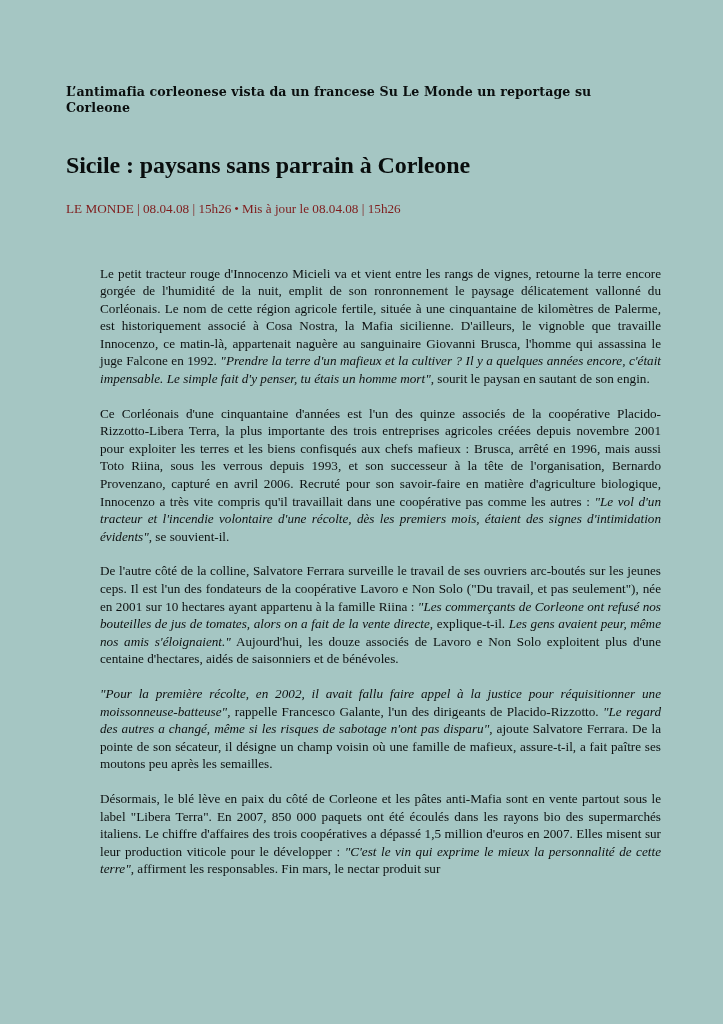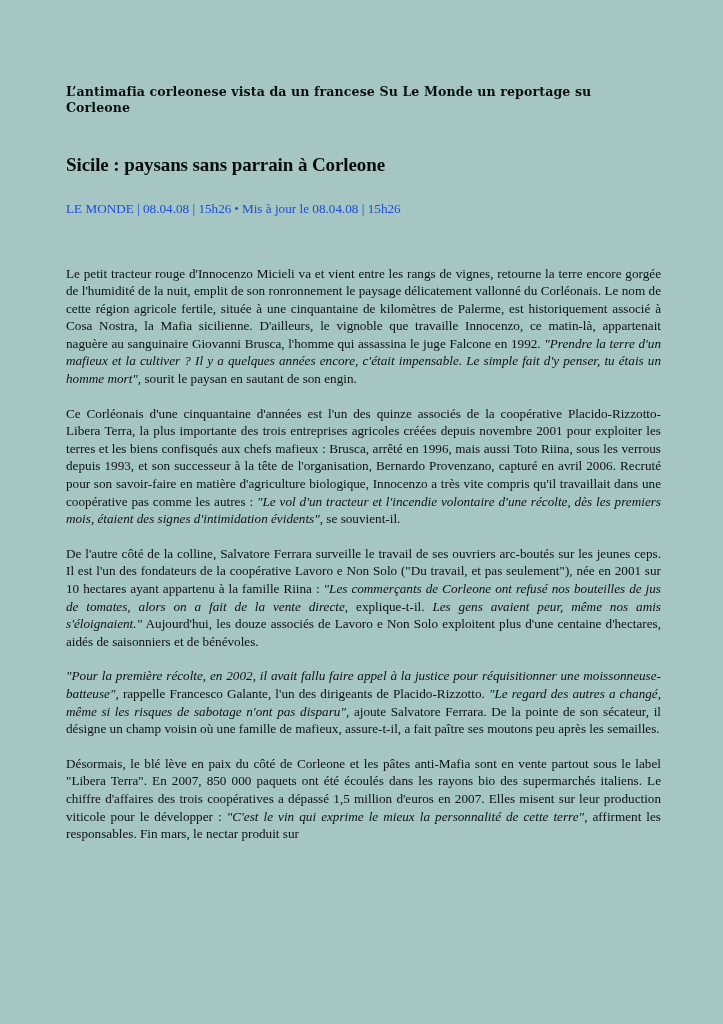--- a/index.html
+++ b/index.html
@@ -27,38 +27,39 @@
     font-size: 12.6px;
     line-height: 16px;
     letter-spacing: 0.1px;
     margin: 0 0 0 0;
     width: 545px;
     color: #0b0f0f;
   }
   .headline {
     font-family: "Liberation Serif", "DejaVu Serif", serif;
     font-weight: bold;
-    font-size: 19px;
+    font-size: 24px;
     line-height: 32px;
     margin: 33px 0 0 0;
     letter-spacing: -0.1px;
     color: #090d0d;
   }
   .byline {
     font-family: "Liberation Serif", "DejaVu Serif", serif;
     font-size: 13.2px;
     line-height: 16.5px;
     margin: 20px 0 0 0;
-    color: #1d4ed8;
+    color: #7f1d1d;
   }
   .byline .sep {
     padding: 0 3px;
   }
   .body-copy {
     margin-top: 47px;
+    margin-left: 34px;
   }
   .para {
     font-family: "Liberation Serif", "DejaVu Serif", serif;
     font-size: 13.2px;
     line-height: 17.6px;
     text-align: justify;
     text-justify: inter-word;
     margin: 0 0 17px 0;
     color: #0d1111;
     hyphens: none;

